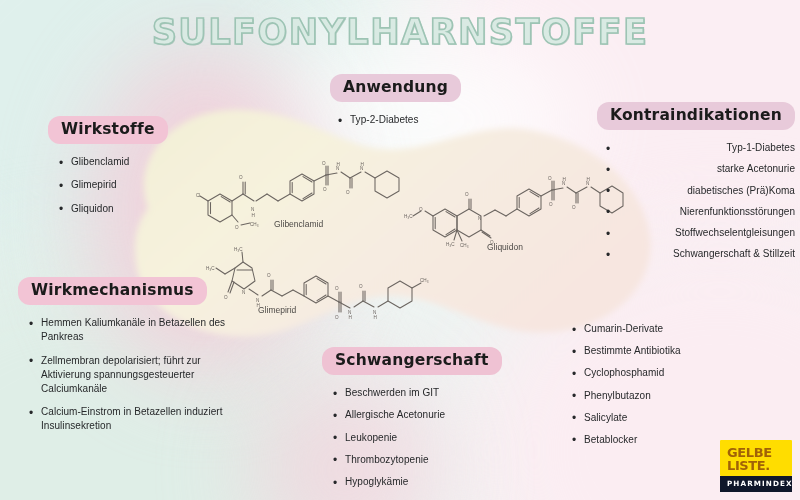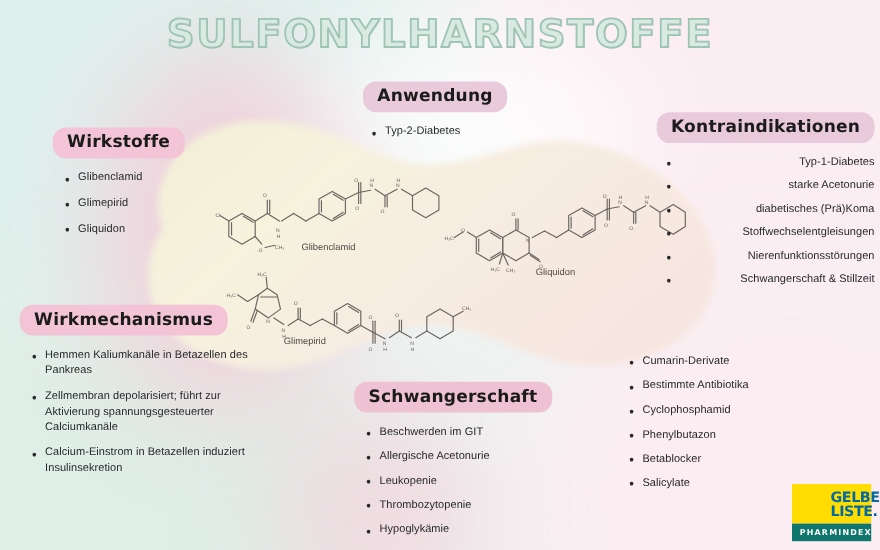--- a/index.html
+++ b/index.html
@@ -110,25 +110,25 @@
   #sec-nebenwirkungen ul.items li { margin-bottom:8px; }
   #sec-wechselwirkungen ul.items li { margin-bottom:8px; }
 
   
   #logo { position:absolute; right:8px; bottom:8px; width:72px; z-index:4; }
   #logo-top {
     background:#ffdd00; padding:6px 6px 4px 7px; border-radius:1px;
   }
   #logo-line1, #logo-line2 {
     font-family:"DejaVu Sans", sans-serif;
-    font-weight:bold; color:#0369a1; font-size:13px;
-    line-height:1.02; letter-spacing:-.4px;margin-left:28px;
+    font-weight:bold; color:#a16207; font-size:13px;
+    line-height:1.02; letter-spacing:-.4px;
   }
   #logo-bottom {
-    background:#0f766e; padding:3px 6px 4px 7px;
+    background:#0f172a; padding:3px 6px 4px 7px;
     font-family:"DejaVu Sans", sans-serif;
     font-size:7.2px; color:#fff; letter-spacing:1.1px; font-weight:bold;
   }
 </style>
 </head>
 <body>
 
 <div id="bg">
   <div class="wash w-mint-tl"></div>
   <div class="wash w-mint-bl"></div>
@@ -365,22 +365,22 @@
       <li>Typ-2-Diabetes</li>
     </ul>
   </div>
 
   <div class="section" id="sec-kontra">
     <span class="badge mauve">Kontraindikationen</span>
     <ul class="items">
       <li>Typ-1-Diabetes</li>
       <li>starke Acetonurie</li>
       <li>diabetisches (Prä)Koma</li>
+      <li>Nierenfunktionsstörungen</li>
       <li>Stoffwechselentgleisungen</li>
-      <li>Nierenfunktionsstörungen</li>
       <li>Schwangerschaft &amp; Stillzeit</li>
     </ul>
   </div>
 
   <div class="section" id="sec-wirkmechanismus">
     <span class="badge">Wirkmechanismus</span>
     <ul class="items wide">
       <li>Hemmen Kaliumkanäle in Betazellen des Pankreas</li>
       <li>Zellmembran depolarisiert; führt zur Aktivierung spannungsgesteuerter Calciumkanäle</li>
       <li>Calcium-Einstrom in Betazellen induziert Insulinsekretion</li>
@@ -397,22 +397,22 @@
       <li>Hypoglykämie</li>
     </ul>
   </div>
 
   <div class="section" id="sec-wechselwirkungen">
     <ul class="items">
       <li>Cumarin-Derivate</li>
       <li>Bestimmte Antibiotika</li>
       <li>Cyclophosphamid</li>
       <li>Phenylbutazon</li>
+      <li>Salicylate</li>
       <li>Betablocker</li>
-      <li>Salicylate</li>
     </ul>
   </div>
 </div>
 
 <div id="logo">
   <div id="logo-top">
     <div id="logo-line1">GELBE</div>
     <div id="logo-line2">LISTE.</div>
   </div>
   <div id="logo-bottom">PHARMINDEX</div>

